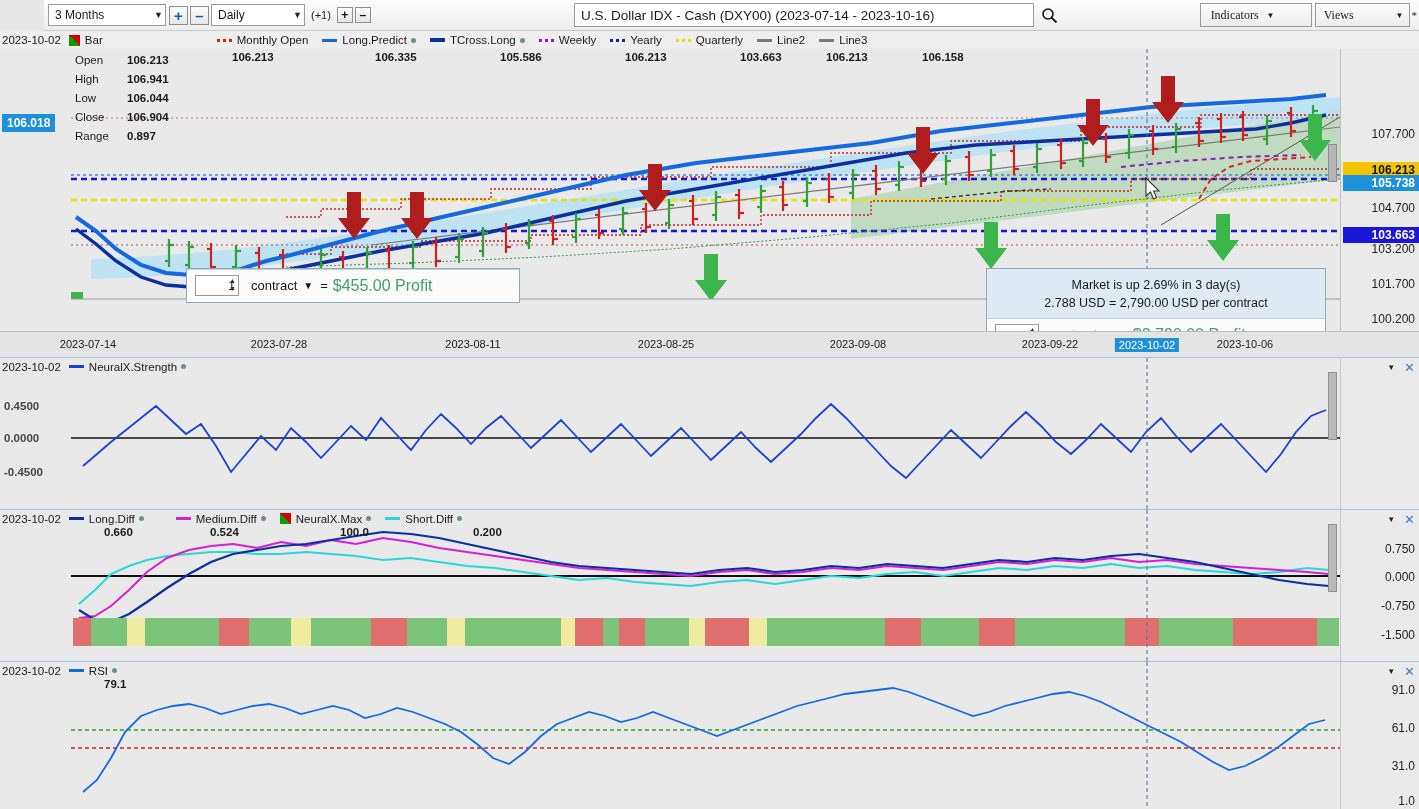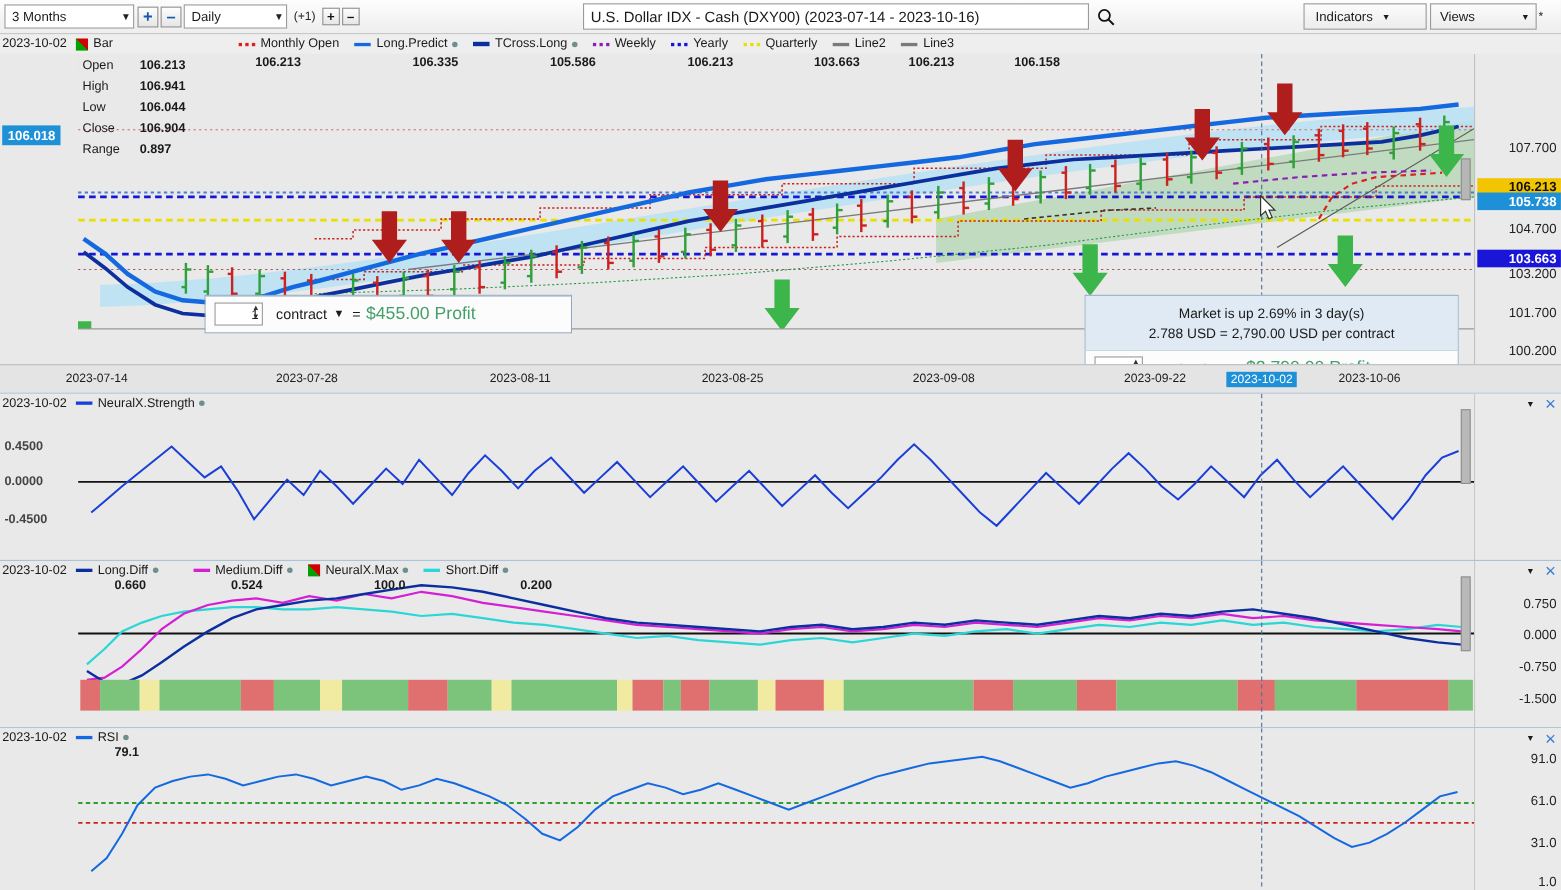--- a/index.html
+++ b/index.html
@@ -15,20 +15,21 @@
 
   
   #toolbar {
     position: relative;
     height: 31px;
     background: linear-gradient(#fdfdfd, #eeeeee);
     border-bottom: 1px solid #c8c8c8;
     display: flex;
     align-items: center;
     padding: 0 4px;
+    margin-left: 44px;
   }
   .combo {
     height: 22px;
     background: #fff;
     border: 1px solid #9a9a9a;
     display: flex; align-items: center;
     padding: 0 2px 0 6px;
     font-size: 12px;
     margin-right: 3px;
   }
@@ -60,22 +61,22 @@
   #symbol-box {
     width: 460px; height: 24px;
     background: #fff;
     border: 1px solid #9a9a9a;
     display: flex; align-items: center;
     padding: 0 6px;
     font-size: 13.5px;
   }
   #search-icon { margin-left: 7px; cursor: pointer; }
   #toolbar-right {
-    position: absolute; right: 16px;
-    display: flex; align-items: center;
+    position: absolute; right: 2px;
+    display: flex; align-items: center; font-family: Liberation Serif, serif;
   }
   #btn-indicators {
     width: 112px; height: 24px;
     border: 1px solid #9a9a9a;
     background: linear-gradient(#fcfcfc,#ececec);
     display: flex; align-items: center;
     padding: 0 4px 0 10px;
     font-size: 12px;
     margin-right: 3px;
     cursor: pointer;

